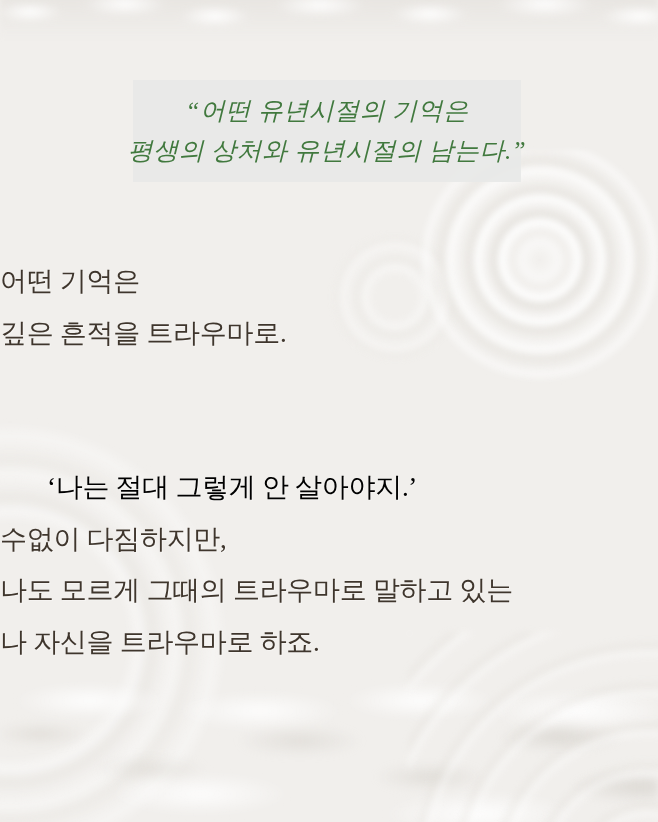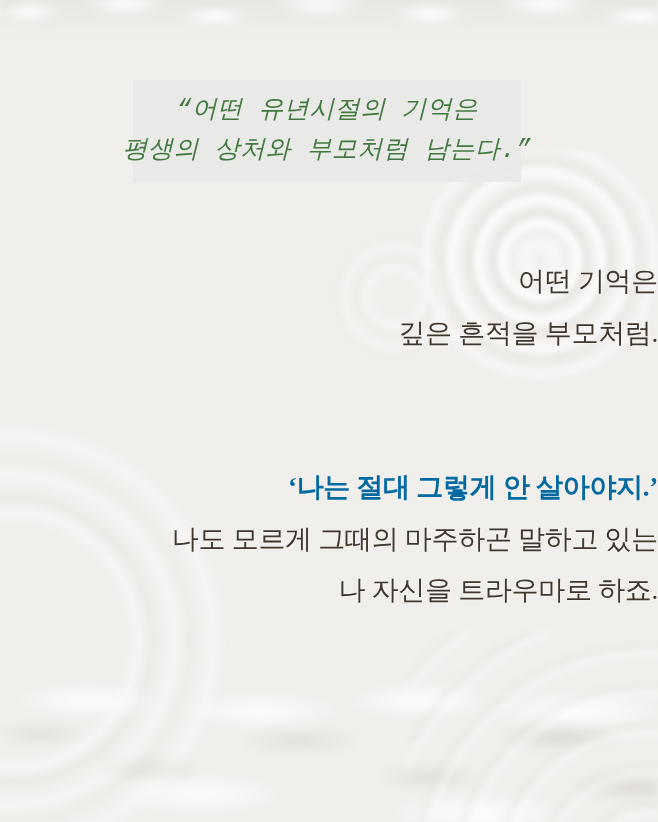--- a/index.html
+++ b/index.html
@@ -117,69 +117,71 @@
     position: absolute;
     left: 133px; top: 80px;
     width: 388px; height: 102px;
     background: rgba(232,233,232,.94);
     display: flex;
     flex-direction: column;
     align-items: center;
     justify-content: center;
   }
   .quote-line {
-    font-family: Liberation Mono, monospace;
+    font-family: Liberation Serif, serif;
     font-style: italic;
     font-size: 25px;
     line-height: 40px;
     letter-spacing: .5px;
     color: #41793e;
     white-space: nowrap;
   }
 
   
   .paragraph {
     position: absolute;
     left: 0; width: 658px;
-    text-align: right;
+    text-align: left;
     color: #3f362d;
     font-size: 27px;
     line-height: 51.5px;
     letter-spacing: -0.3px;
     text-shadow: 1px 1px 0 rgba(255,255,255,.35);
   }
   .paragraph-1 { top: 256px; }
   .paragraph-2 { top: 462px; }
   .body-line { white-space: nowrap; }
   .emphasis-line {
-    font-weight: 700;
-    color: #0369a1;
+    font-weight: 400;
+    color: #000000;
+    padding-left: 47px;
   }
 </style>
 </head>
 <body>
 
 <div class="canvas">
 
   <div class="texture mottle-top"></div>
   <div class="texture ripple-bottom-left"></div>
   <div class="texture ripple-mid-left-of-tr"></div>
   <div class="texture ripple-top-right"></div>
   <div class="texture waves-bottom"></div>
   <div class="texture ripple-bottom-right"></div>
 
   <div class="quote-card">
     <div class="quote-line">“어떤 유년시절의 기억은</div>
-    <div class="quote-line">평생의 상처와 부모처럼 남는다.”</div>
+    <div class="quote-line">평생의 상처와 유년시절의 남는다.”</div>
   </div>
 
   <div class="paragraph paragraph-1">
     <div class="body-line">어떤 기억은</div>
-    <div class="body-line">깊은 흔적을 부모처럼.</div>
+    <div class="body-line">깊은 흔적을 트라우마로.</div>
   </div>
 
   <div class="paragraph paragraph-2">
     <div class="body-line emphasis-line">‘나는 절대 그렇게 안 살아야지.’</div>
-    <div class="body-line">나도 모르게 그때의 마주하곤 말하고 있는</div>
+    <div class="body-line">수없이 다짐하지만,</div>
+    <div class="body-line">나도 모르게 그때의 트라우마로 말하고 있는</div>
     <div class="body-line">나 자신을 트라우마로 하죠.</div>
   </div>
 
 </div>
 
 </body></html>

